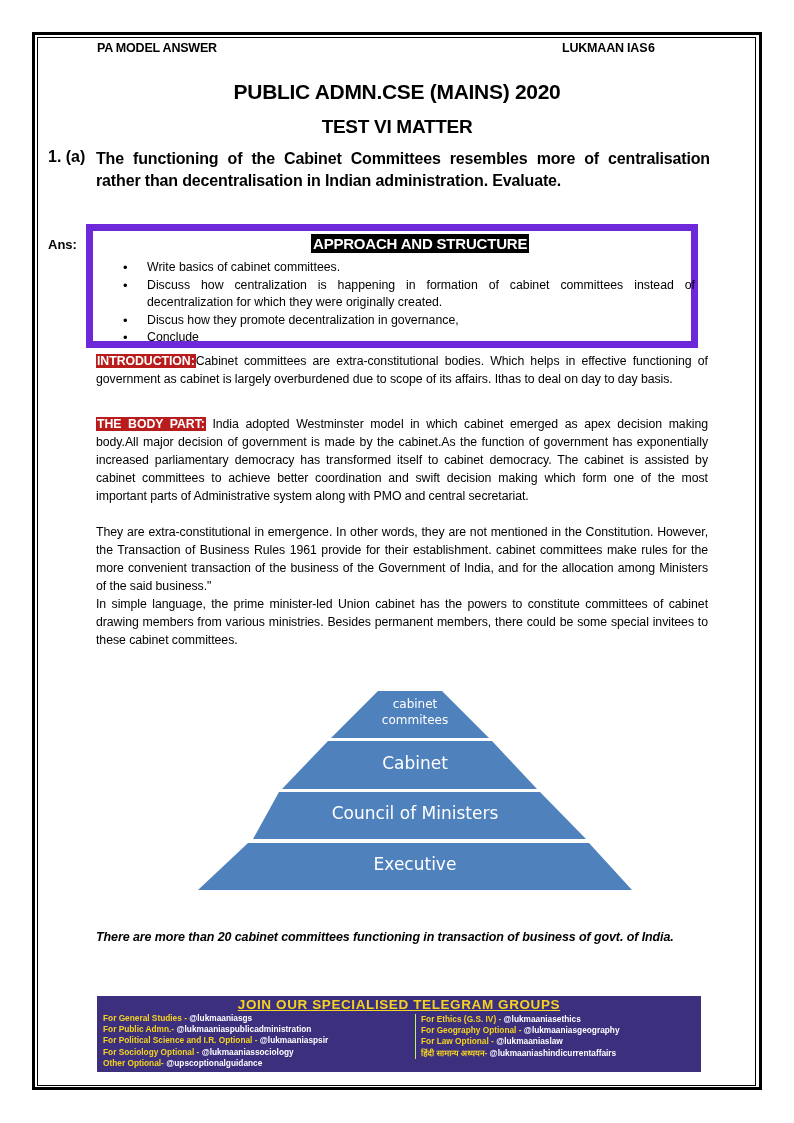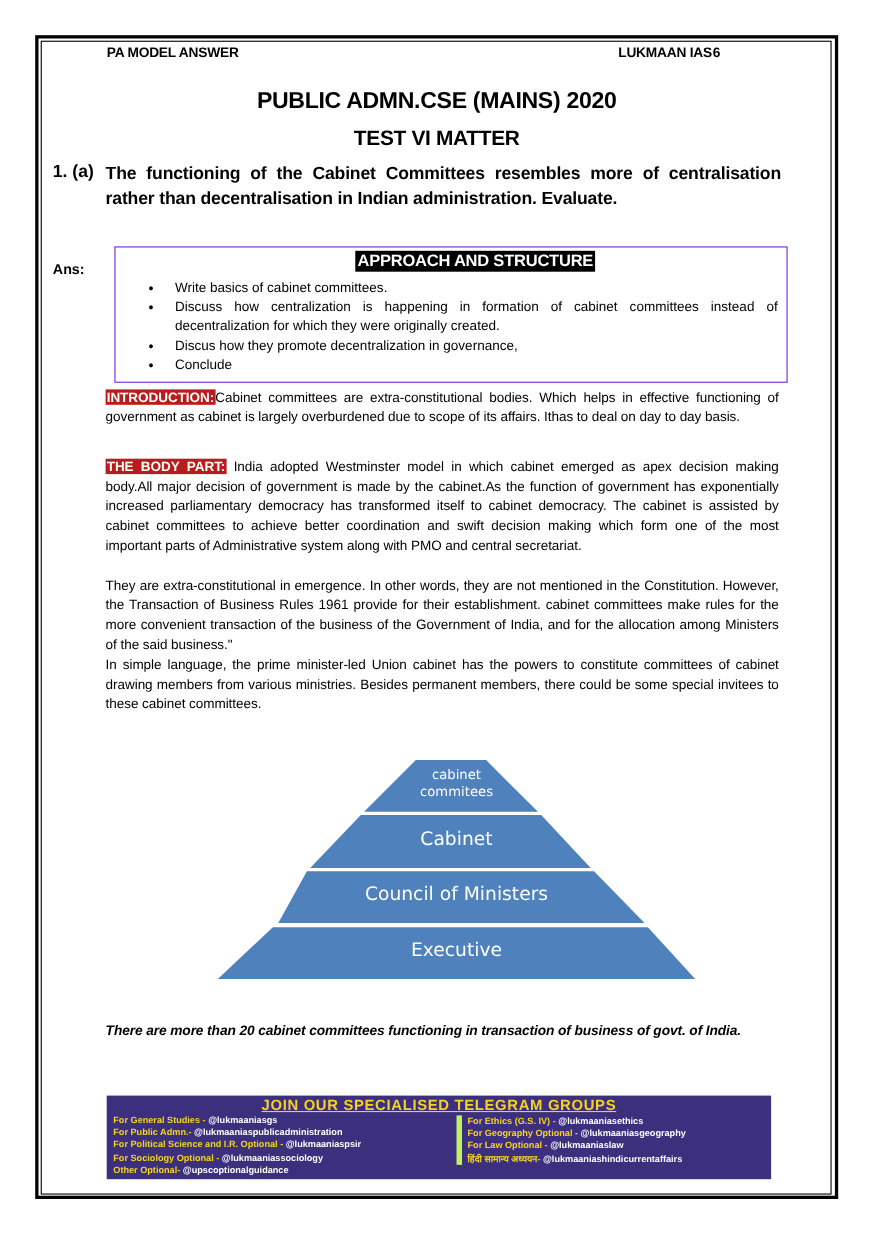--- a/index.html
+++ b/index.html
@@ -12,21 +12,21 @@
   .hdr-right { left: 522px; margin-left: 40px; }
   .hdr-page { left: 648px; }
 
   .title1 { position: absolute; top: 80px; left: 0; width: 794px; text-align: center; font-size: 21px; font-weight: bold; letter-spacing: -0.3px; }
   .title2 { position: absolute; top: 116px; left: 0; width: 794px; text-align: center; font-size: 19px; font-weight: bold; letter-spacing: -0.3px; }
 
   .q-num { position: absolute; top: 148px; left: 48px; font-size: 16px; font-weight: bold; }
   .q-text { position: absolute; top: 148px; left: 96px; width: 614px; font-size: 16px; font-weight: bold; line-height: 22px; text-align: justify; text-align-last: left; letter-spacing: -0.15px; }
   .ans { position: absolute; top: 202px; left: 48px; font-size: 13px; font-weight: bold; margin-top: 35px; }
 
-  .approach-box { position: absolute; left: 104px; top: 224px; width: 612px; height: 124px; box-sizing: border-box; border: 1px solid #6d28d9; }
+  .approach-box { position: absolute; left: 86px; top: 224px; width: 612px; height: 124px; box-sizing: border-box; border: 7px solid #6d28d9; }
   .approach-title { position: absolute; left: 218px; top: 3px; background: #000; color: #fff; font-weight: bold; font-size: 15px; padding: 0 2px; line-height: 19px; letter-spacing: -0.2px; }
   .approach-list { position: absolute; left: 0; top: 28px; width: 606px; margin: 0; padding: 0; list-style: none; }
   .approach-list li { position: relative; padding-left: 54px; padding-right: 4px; font-size: 12.3px; line-height: 17.5px; text-align: justify; text-align-last: left; }
   .approach-list li::before { content: "\2022"; position: absolute; left: 30px; top: 0; font-size: 13px; }
 
   .para { position: absolute; left: 96px; width: 612px; font-size: 12.3px; line-height: 18px; text-align: justify; letter-spacing: -0.05px; }
   .tag { background: #b91c1c; color: #fff; font-weight: bold; padding: 0 1px; }
   .p-intro { top: 352px; }
   .p-body1 { top: 415px; }
   .p-body2 { top: 523px; }
@@ -38,21 +38,21 @@
   .pl-2 { left: 300px; top: 753px; width: 230px; font-size: 17px; }
   .pl-3 { left: 260px; top: 803px; width: 310px; font-size: 17px; }
   .pl-4 { left: 260px; top: 854px; width: 310px; font-size: 17px; }
 
   .closing { position: absolute; left: 96px; top: 928px; width: 620px; font-size: 12.5px; line-height: 18.5px; font-style: italic; font-weight: bold; letter-spacing: -0.1px; }
 
   .banner { position: absolute; left: 97px; top: 996px; width: 604px; height: 76px; background: #3b2f7e; overflow: hidden; }
   .banner-title { position: absolute; left: 0; top: 1px; width: 604px; text-align: center; color: #f5d320; font-weight: bold; font-size: 13.5px; letter-spacing: 0.6px; text-decoration: underline; text-decoration-thickness: 1px; }
   .banner-col { position: absolute; top: 17px; font-size: 8.3px; line-height: 11.2px; font-weight: bold; white-space: nowrap; }
   .banner-col-left { left: 6px; }
-  .banner-col-right { left: 318px; border-left: 5px solid #bef264; padding-left: 5px; top: 18px; }
+  .banner-col-right { left: 318px; border-left: 1px solid #bef264; padding-left: 5px; top: 18px; }
   .b-label { color: #f5d320; }
   .b-handle { color: #ffffff; }
 </style>
 </head>
 <body>
 
 <div class="frame-outer"></div>
 <div class="frame-inner"></div>
 
 <div class="hdr hdr-left">PA MODEL ANSWER</div>

